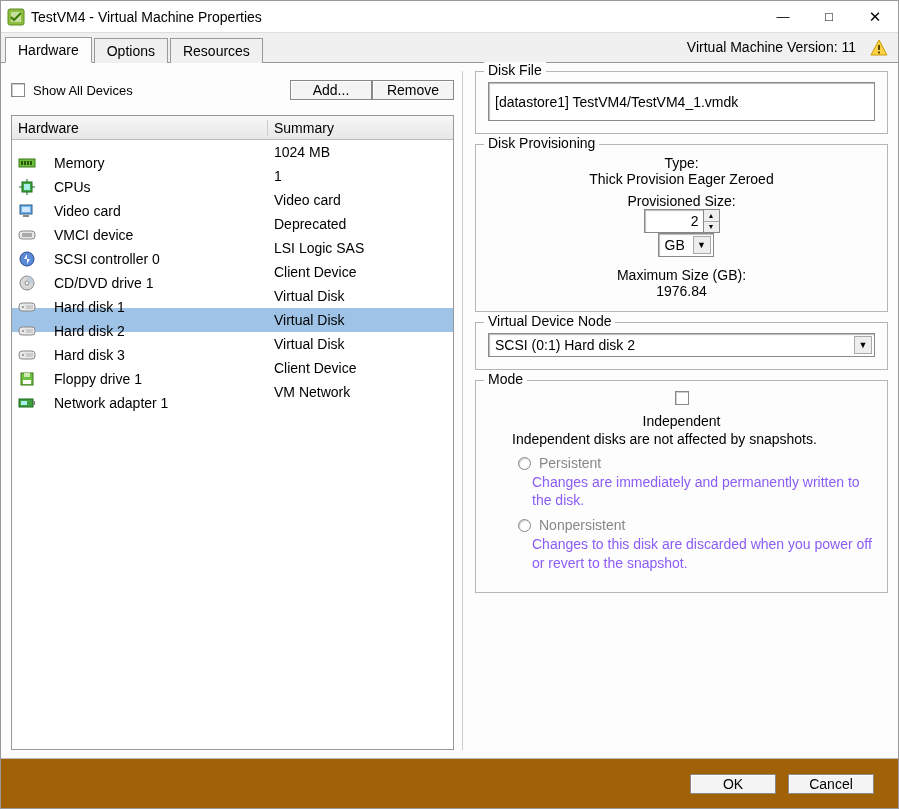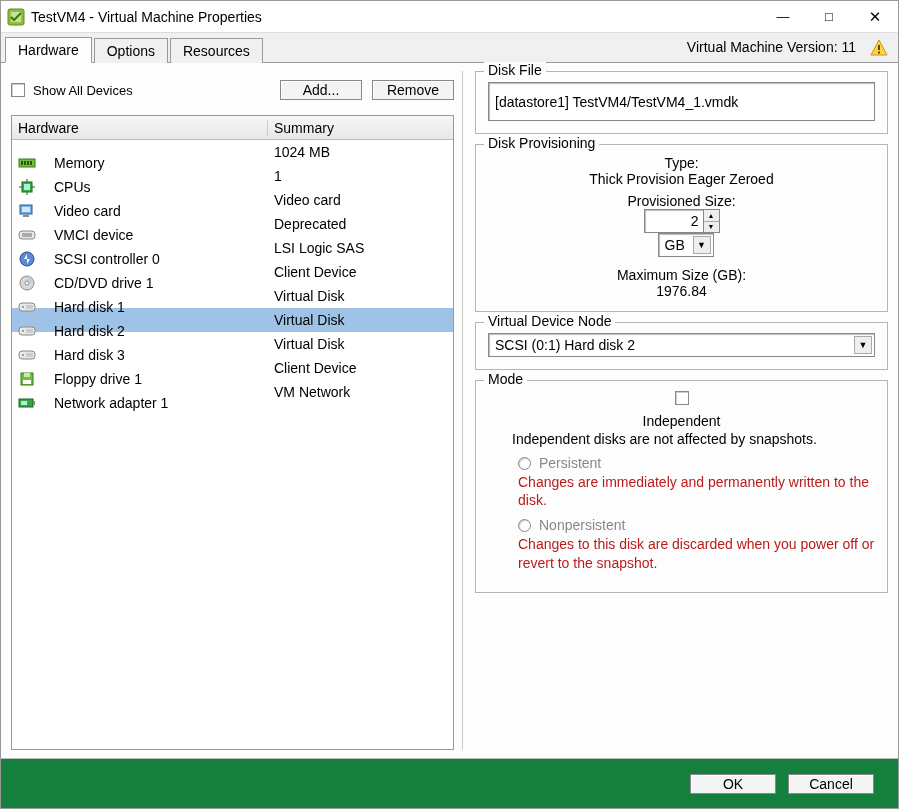--- a/index.html
+++ b/index.html
@@ -91,21 +91,20 @@
     width: 452px;
     display: flex;
     flex-direction: column;
     border-right: 1px solid #ccc;
     padding-right: 8px;
   }
   .toolbar-row {
     display: flex;
     align-items: center;
     height: 38px;
-    gap: 10px;
   }
   .checkbox-wrap {
     display: flex; align-items: center;
     gap: 8px;
     flex: 1;
   }
   .win-checkbox {
     width: 14px; height: 14px;
     border: 1px solid #888;
     background:#fff;
@@ -229,36 +228,36 @@
   .radio {
     width:13px;height:13px;border:1px solid #888;border-radius:50%;
     background:#fff;display:inline-block;margin-right:8px;flex:none;
     box-shadow: inset 1px 1px 1px #ccc;
   }
   .mode-sub {
     margin-left: 30px;
     color:#888;
   }
   .mode-desc {
-    margin-left: 30px;
+    margin-left: 44px;
     margin-top:2px;
     margin-bottom:8px;
-    color:#b91c1c;
+    color:#8b5cf6;
     line-height:1.3;
   }
   
   .footer {
     height: 50px;
     border-top: 1px solid #bbb;
     display:flex;
     justify-content:flex-end;
     align-items:center;
     gap:12px;
     padding-right:24px;
-    background:#15803d;
+    background:#a16207;
   }
 </style>
 </head>
 <body>
 
 <div class="window">
 
   <div class="titlebar">
     <span class="app-icon">
       <svg width="18" height="18" viewBox="0 0 18 18">

